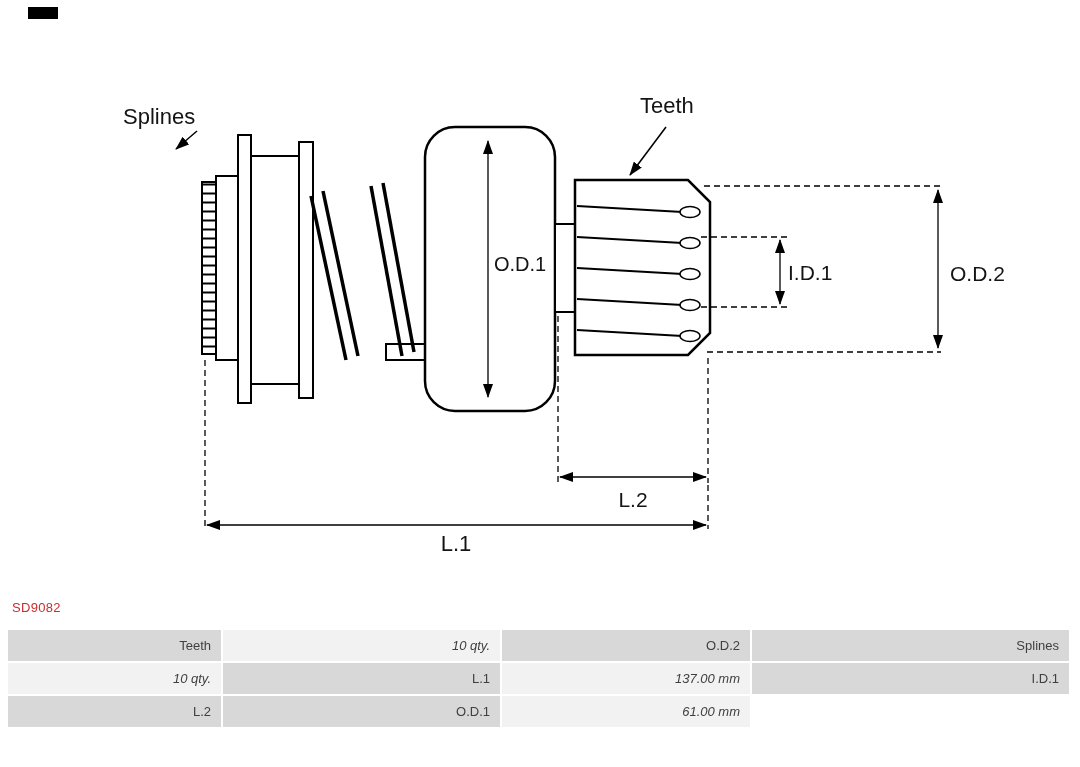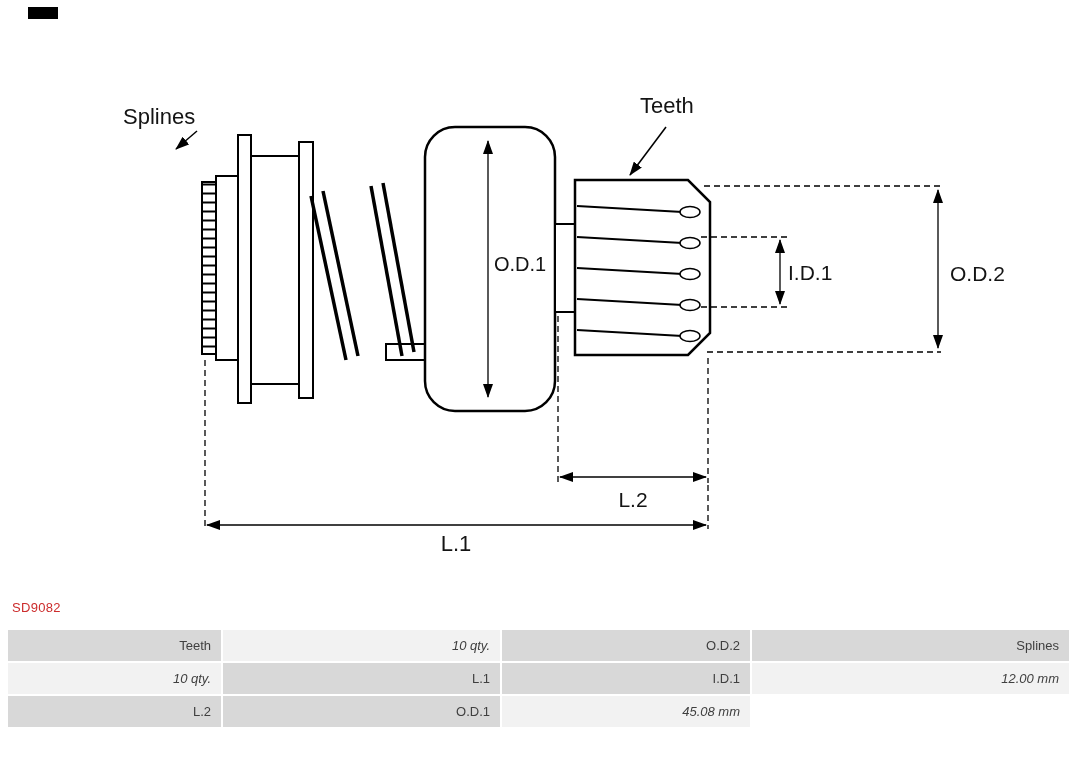--- a/index.html
+++ b/index.html
@@ -134,22 +134,22 @@
 
   <div class="spec-table">
 
     <div class="cell label">Teeth</div>
     <div class="cell value">10 qty.</div>
     <div class="cell label">O.D.2</div>
 
     <div class="cell label">Splines</div>
     <div class="cell value">10 qty.</div>
     <div class="cell label">L.1</div>
+    <div class="cell value">137.00 mm</div>
 
     <div class="cell label">I.D.1</div>
-    <div class="cell value">12.00 mm</div>
     <div class="cell label">L.2</div>
 
     <div class="cell label">O.D.1</div>
-    <div class="cell value">45.08 mm</div>
+    <div class="cell value">61.00 mm</div>
   </div>
 
 </div>
 
 </body></html>

